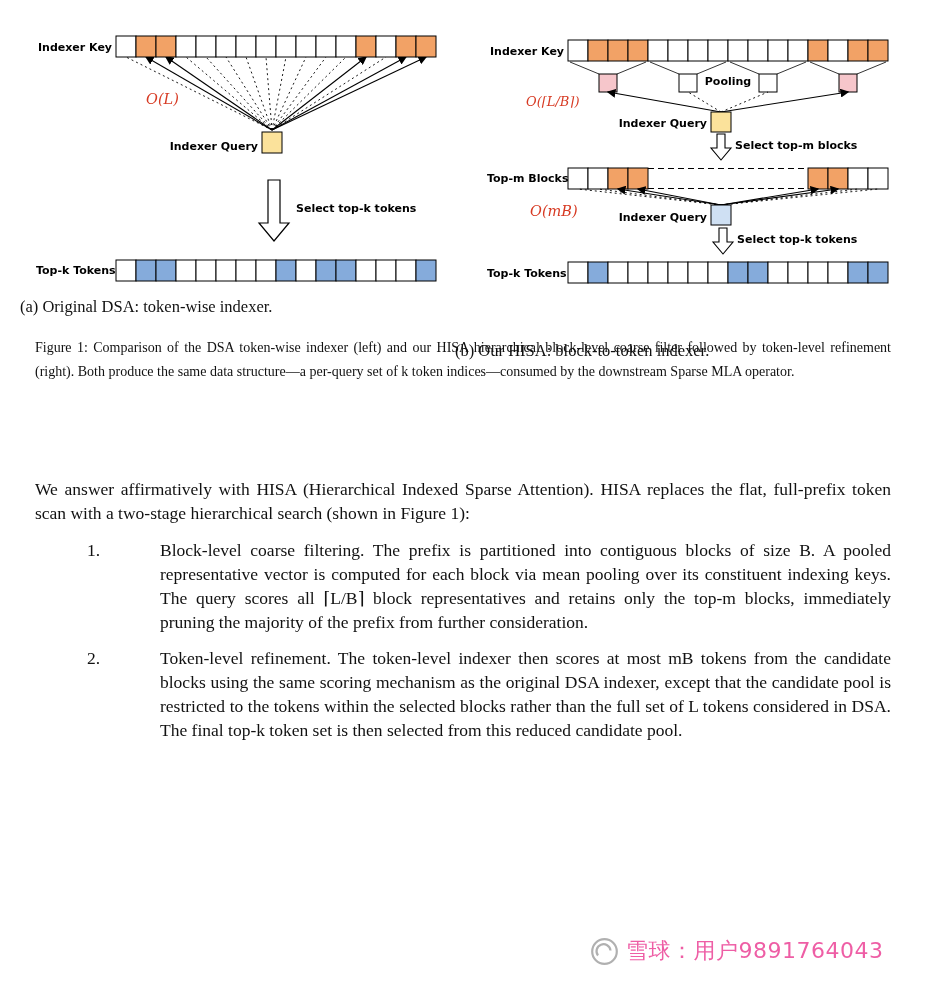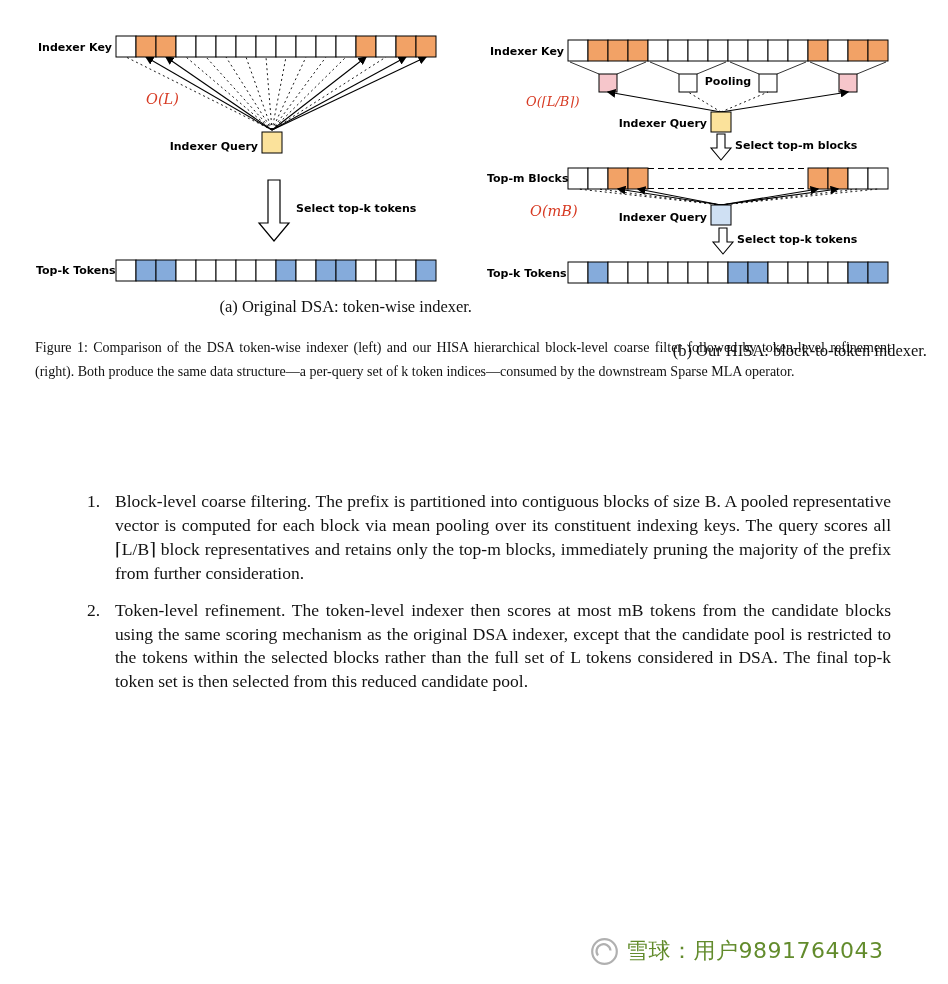--- a/index.html
+++ b/index.html
@@ -3,29 +3,29 @@
 <meta charset="utf-8">
 <style>
   html, body { margin:0; padding:0; }
   body {
     width:948px; height:984px; background:#ffffff; position:relative; overflow:hidden;
     font-family:"Liberation Serif","DejaVu Serif",serif; color:#111;
   }
   svg.fig { position:absolute; }
   .lbl { font-family:"DejaVu Sans","Liberation Sans",sans-serif; font-size:11px; font-weight:bold; fill:#000; }
   .red-lbl { font-family:"DejaVu Serif","Liberation Serif",serif; font-style:italic; font-size:14.5px; }
-  .subcap { position:absolute; top:297px; text-align:right; font-size:16.5px; }
+  .subcap { position:absolute; top:297px; text-align:left; font-size:16.5px; }
   .figcap { position:absolute; top:336px; left:35px; width:856px; font-size:14px; line-height:23.8px; text-align:justify; }
   .bodytext { position:absolute; top:478px; left:35px; width:856px; font-size:17.5px; line-height:23.9px; }
   .bodytext p { margin:0 0 13px 0; text-align:justify; }
   .li { display:flex; margin:12px 0 13px 0; }
   .li-num { flex:none; margin-left:52px; width:28px; }
-  .li-text { flex:1; text-align:justify; }
+  .li-text { flex:1; text-align:justify;margin-left:45px; }
   .watermark { position:absolute; left:590px; top:936px; display:flex; align-items:center; gap:7px; opacity:.88; }
-  .wm-text { font-family:"DejaVu Sans","Liberation Sans",sans-serif; font-size:22px; color:#4d7c0f; letter-spacing:.5px; white-space:nowrap; }
+  .wm-text { font-family:"DejaVu Sans","Liberation Sans",sans-serif; font-size:22px; color:#ec4899; letter-spacing:.5px; white-space:nowrap; }
 </style>
 </head>
 <body>
 
 <svg class="fig" style="left:26px; top:20px" width="446" height="272" viewBox="0 0 446 272">
   <defs>
     <marker id="arrA" viewBox="0 0 10 10" refX="8.5" refY="5" markerWidth="8" markerHeight="8" orient="auto">
       <path d="M0,0 L10,5 L0,10 Z" fill="#000"></path>
     </marker>
   </defs>
@@ -193,20 +193,21 @@
       <rect x="392" y="242" width="20" height="21" fill="#85abdb" stroke="#000" stroke-width="1"></rect>
     </g>
 </svg>
 
 <div class="subcap" style="left:20px; width:452px;">(a) Original DSA: token-wise indexer.</div>
 <div class="subcap" style="left:455px; width:472px;margin-top:44px;">(b) Our HISA: block-to-token indexer.</div>
 
 <div class="figcap">Figure 1: Comparison of the DSA token-wise indexer (left) and our HISA hierarchical block-level coarse filter followed by token-level refinement (right). Both produce the same data structure—a per-query set of k token indices—consumed by the downstream Sparse MLA operator.</div>
 
 <div class="bodytext">
+  <p>We answer affirmatively with HISA (Hierarchical Indexed Sparse Attention). HISA replaces the flat, full-prefix token scan with a two-stage hierarchical search (shown in Figure 1):</p>
   <div class="li">
     <span class="li-num">1.</span>
     <span class="li-text">Block-level coarse filtering. The prefix is partitioned into contiguous blocks of size B. A pooled representative vector is computed for each block via mean pooling over its constituent indexing keys. The query scores all ⌈L/B⌉ block representatives and retains only the top-m blocks, immediately pruning the majority of the prefix from further consideration.</span>
   </div>
   <div class="li">
     <span class="li-num">2.</span>
     <span class="li-text">Token-level refinement. The token-level indexer then scores at most mB tokens from the candidate blocks using the same scoring mechanism as the original DSA indexer, except that the candidate pool is restricted to the tokens within the selected blocks rather than the full set of L tokens considered in DSA. The final top-k token set is then selected from this reduced candidate pool.</span>
   </div>
 </div>
 

